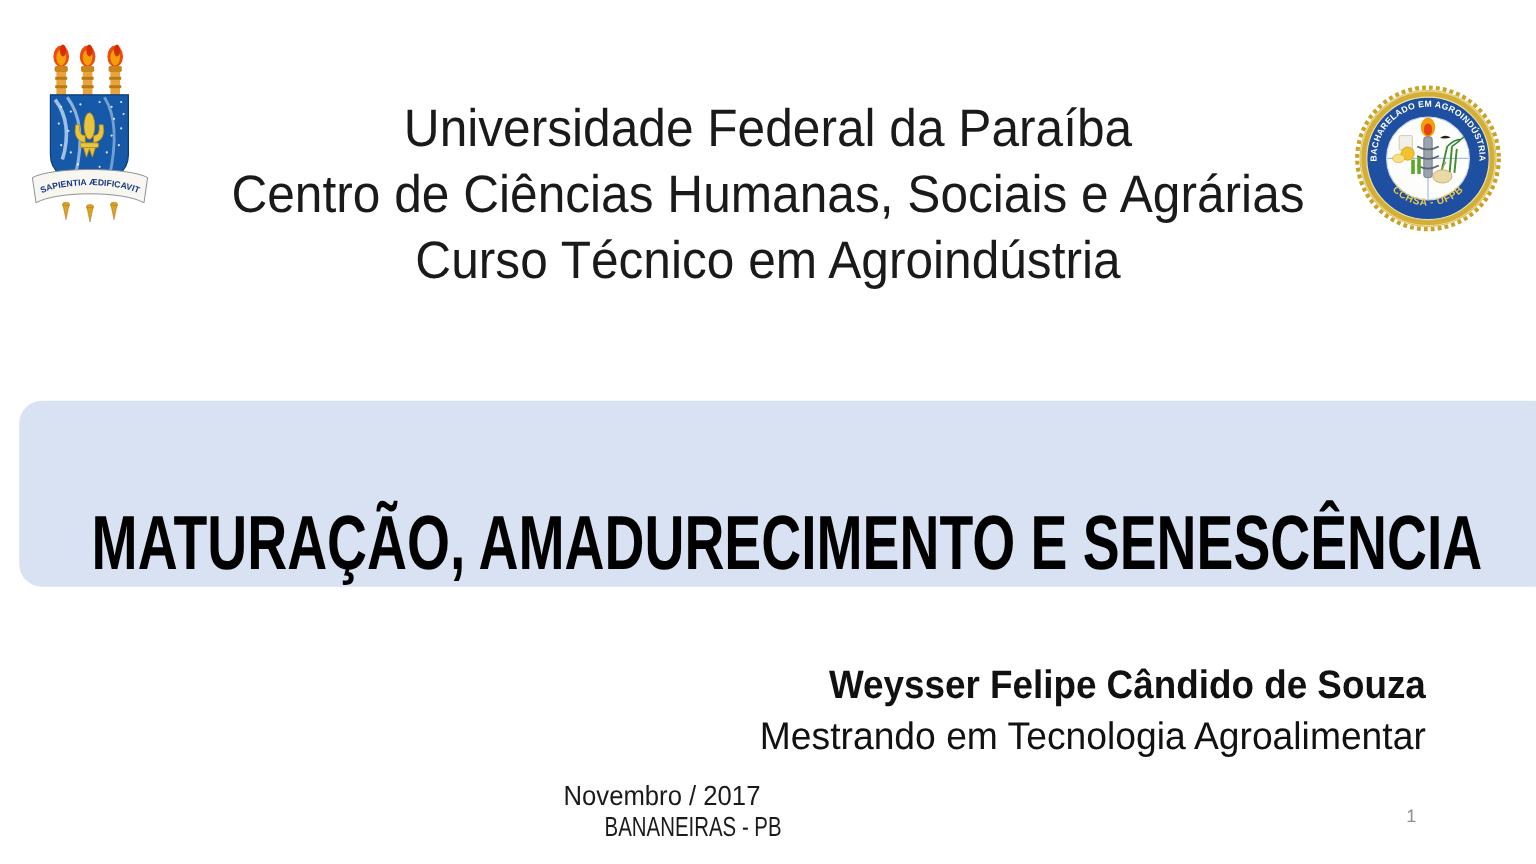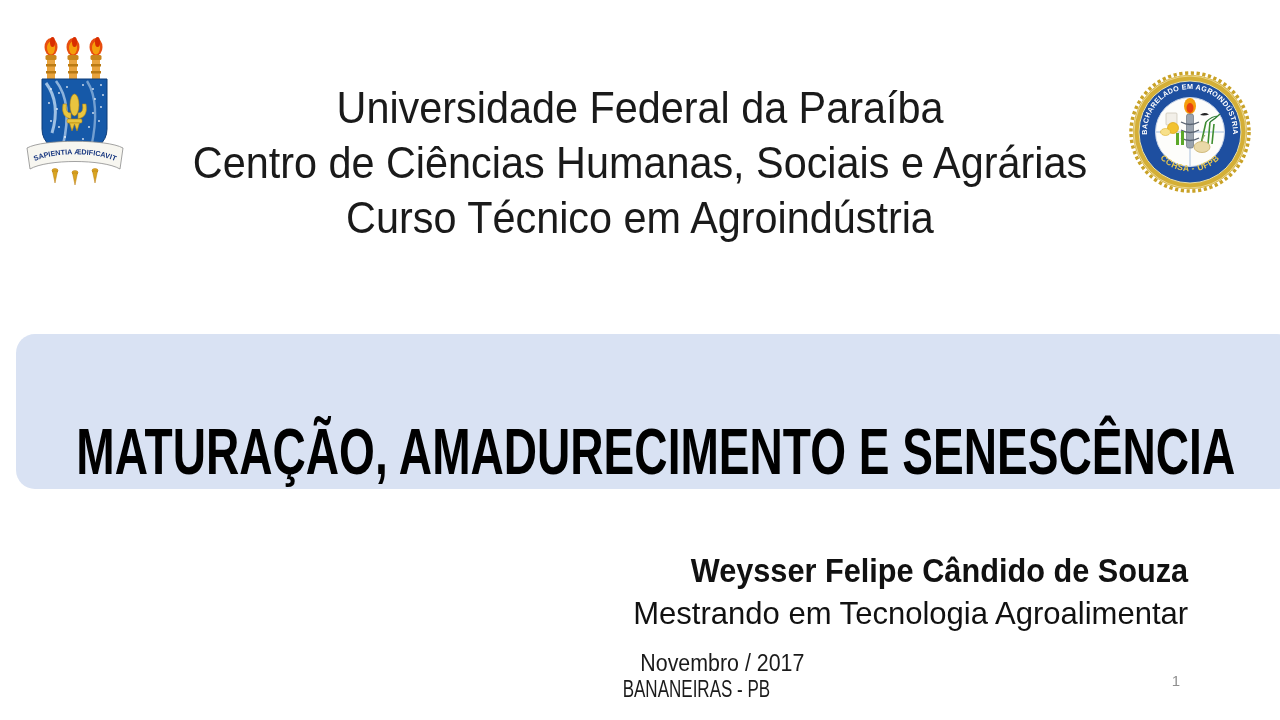--- a/index.html
+++ b/index.html
@@ -39,21 +39,21 @@
   .author .name {
     font-size:33px; font-weight:bold; line-height:42px; white-space:nowrap;
     transform:scaleX(0.93); transform-origin:100% 50%;
   }
   .author .role {
     font-size:32px; line-height:42px; white-space:nowrap;
     transform:scaleX(0.97); transform-origin:100% 50%;
   }
 
   
-  .footer-date { position:absolute; top:650px; left:457px; width:360px; text-align:right; }
+  .footer-date { position:absolute; top:650px; left:457px; width:360px; text-align:left; }
   .footer-date .date {
     font-size:23px; line-height:26px; white-space:nowrap;
     transform:scaleX(0.93); transform-origin:50% 50%;
   }
   .footer-date .location {
     font-size:23px; line-height:26px; white-space:nowrap;
     transform:scaleX(0.74); transform-origin:50% 50%;
   }
 
   .page-number {

